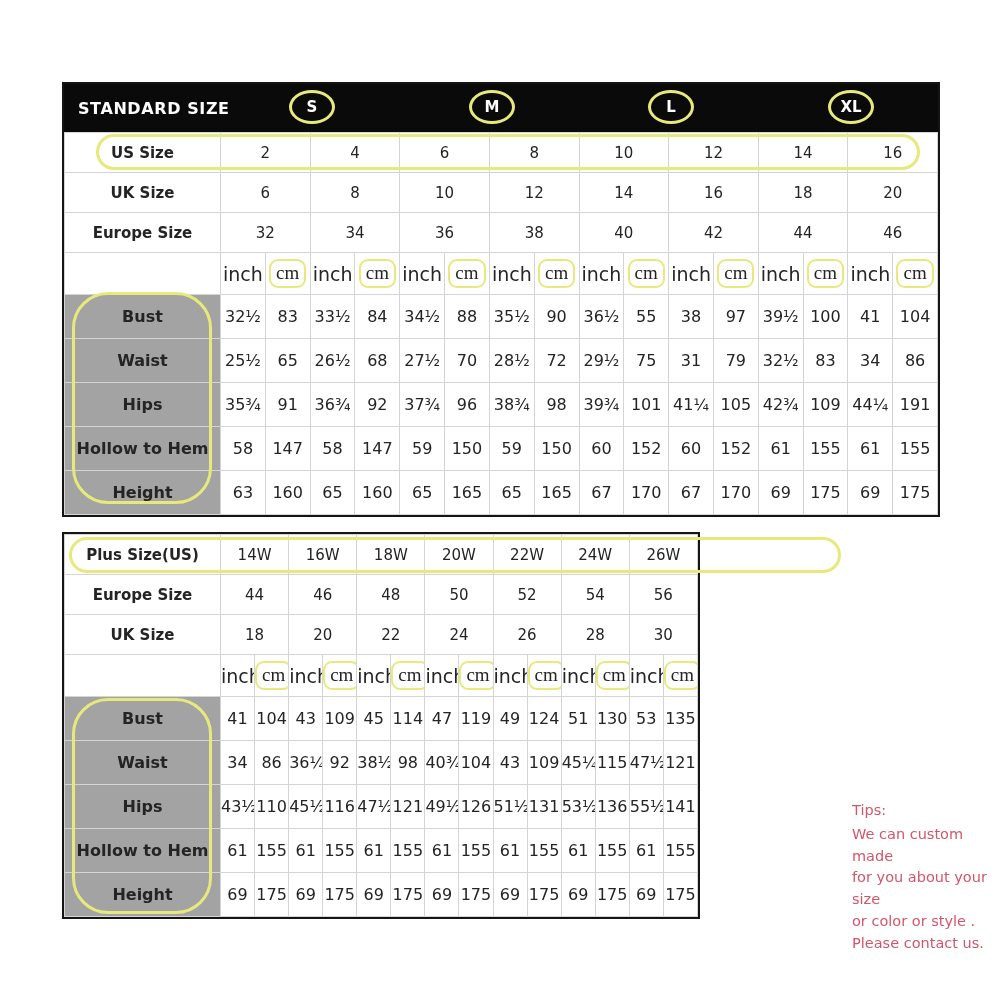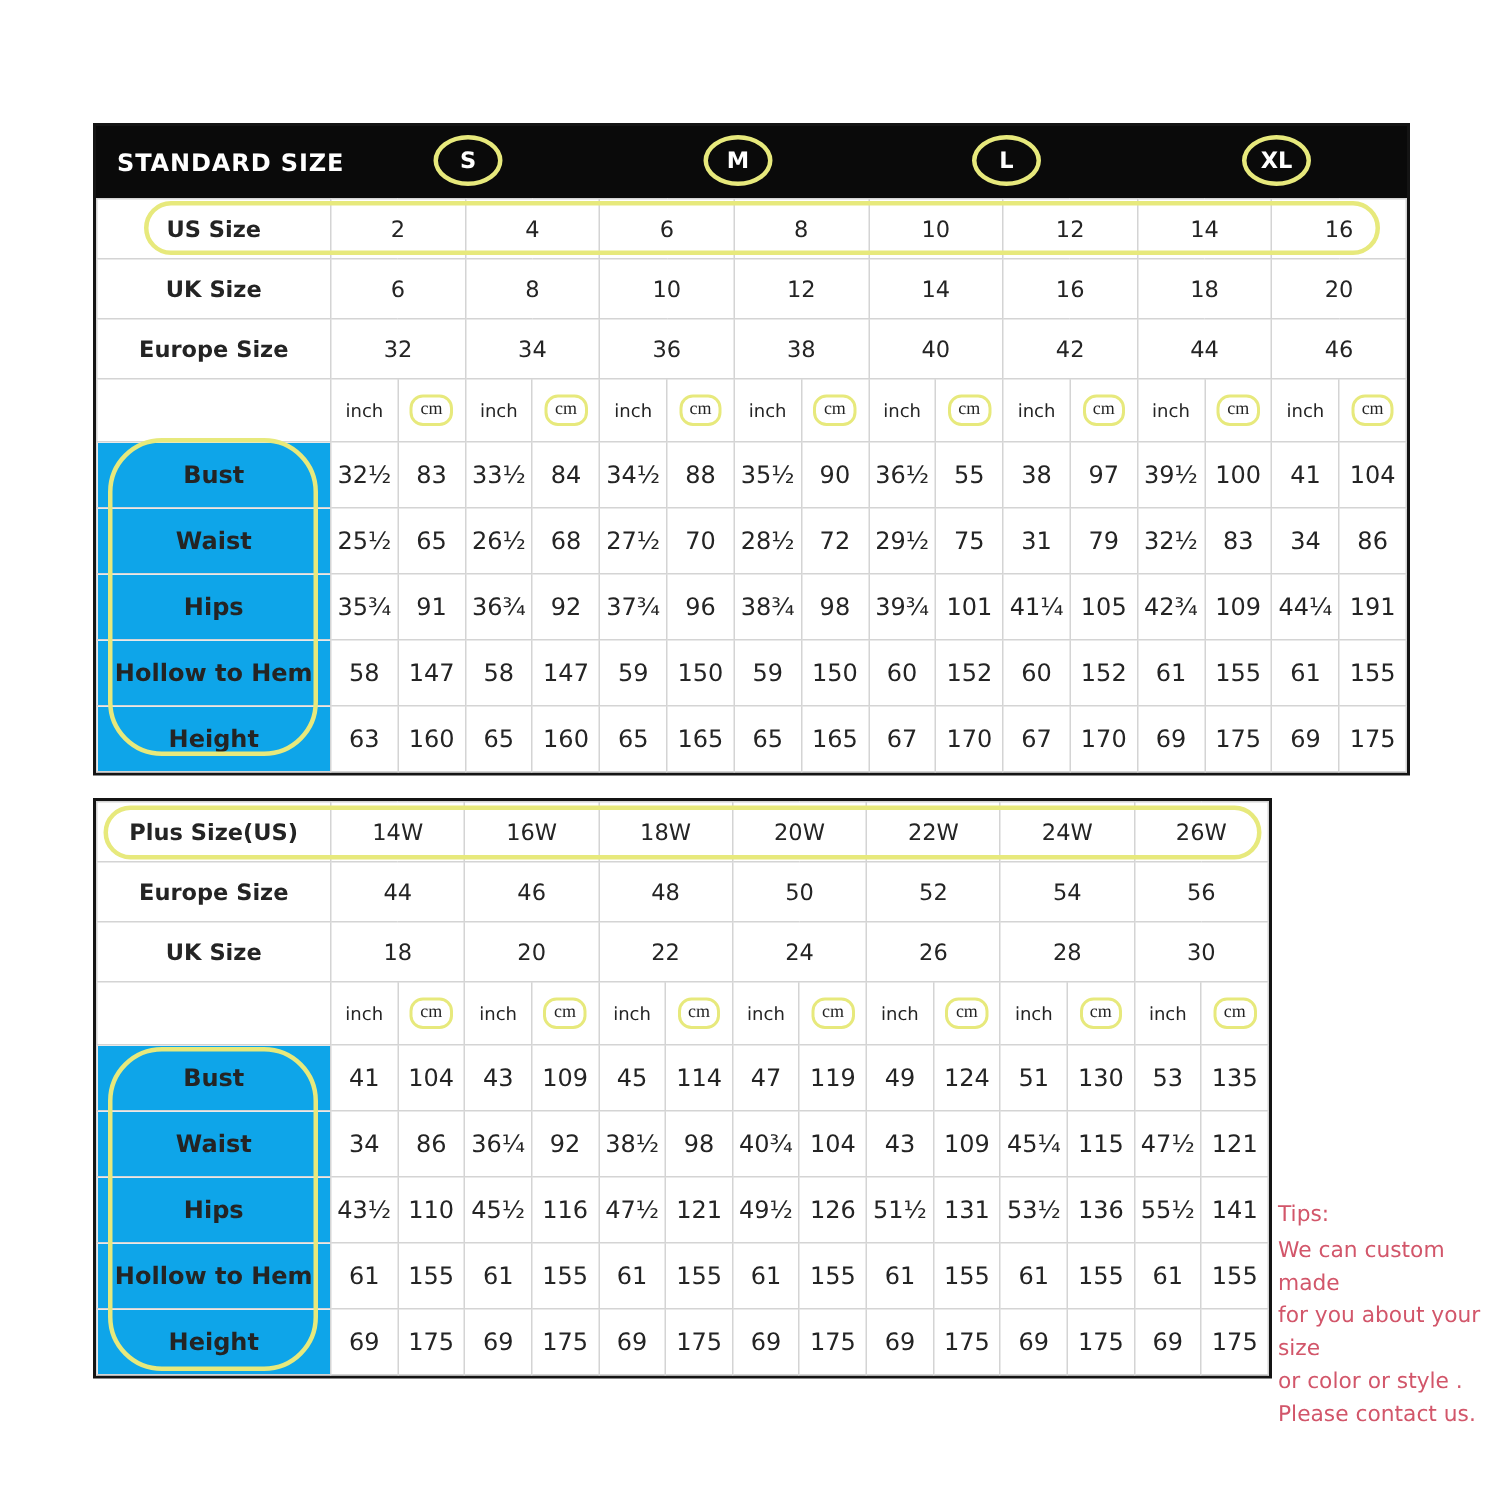--- a/index.html
+++ b/index.html
@@ -1,35 +1,35 @@
 <!DOCTYPE html>
 <html><head>
 <meta charset="utf-8">
 <style>
   html, body { margin:0; padding:0; background:#ffffff; }
   body { width:1000px; height:1000px; font-family:"DejaVu Sans", "Liberation Sans", sans-serif; }
   .canvas { position:relative; width:1000px; height:1000px; background:#fff; overflow:hidden; }
 
   .table-wrap { position:absolute; border:2px solid #141414; background:#fff; box-sizing:border-box; }
   .standard { left:62px; top:82px; width:878px; }
-  .plus { left:62px; top:532px; width:786px; }
+  .plus { left:62px; top:532px; width:638px; }
 
   .black-header { position:relative; height:48px; background:#0a0a0a; display:flex; align-items:center; }
   .header-title { color:#ffffff; font-weight:bold; font-size:16px; padding-left:14px; letter-spacing:0.6px; }
   .badge { position:absolute; top:6px; width:46px; height:34px; border:3px solid #e7e97c; border-radius:50%;
            color:#fff; font-weight:bold; font-size:15px; display:flex; align-items:center; justify-content:center; box-sizing:border-box; }
 
   table.grid { border-collapse:collapse; table-layout:fixed; width:100%; }
   table.grid td { border:1px solid #d4d4d4; text-align:center; vertical-align:middle; color:#242424;
                   padding:0; white-space:nowrap; overflow:hidden; }
   tr.size-row td { height:39px; font-size:15px; }
   tr.size-row td.lbl { font-weight:bold; font-size:15px;text-align:center; }
-  tr.unit-row td { height:41px; font-size:12px; }
+  tr.unit-row td { height:41px; font-size:19px; }
   tr.measure-row td { height:43px; font-size:16px; }
-  td.mlbl { background:#0ea5e9; font-weight:bold; font-size:15px; }
+  td.mlbl { background:#a3a3a3; font-weight:bold; font-size:15px; }
   .cm-box { display:inline-block; border:2.5px solid #e7e97c; border-radius:9px; padding:1px 5px 2px; line-height:1.15;font-family:Liberation Serif, serif; }
 
   .row-oval { position:absolute; border:3px solid #e7e97c; border-radius:22px; pointer-events:none; box-sizing:border-box; }
   .std-oval { left:32px; top:50px; width:824px; height:36px; }
   .plus-oval { left:5px; top:3px; width:772px; height:36px; }
   .label-outline { position:absolute; border:3px solid #e7e97c; border-radius:36px; pointer-events:none; box-sizing:border-box; }
   .std-label-outline { left:8px; top:208px; width:140px; height:212px; }
   .plus-label-outline { left:8px; top:164px; width:140px; height:216px; }
 
   .tips { position:absolute; left:852px; top:800px; width:148px; color:#d2566a; font-size:14.5px; line-height:1.5; }

